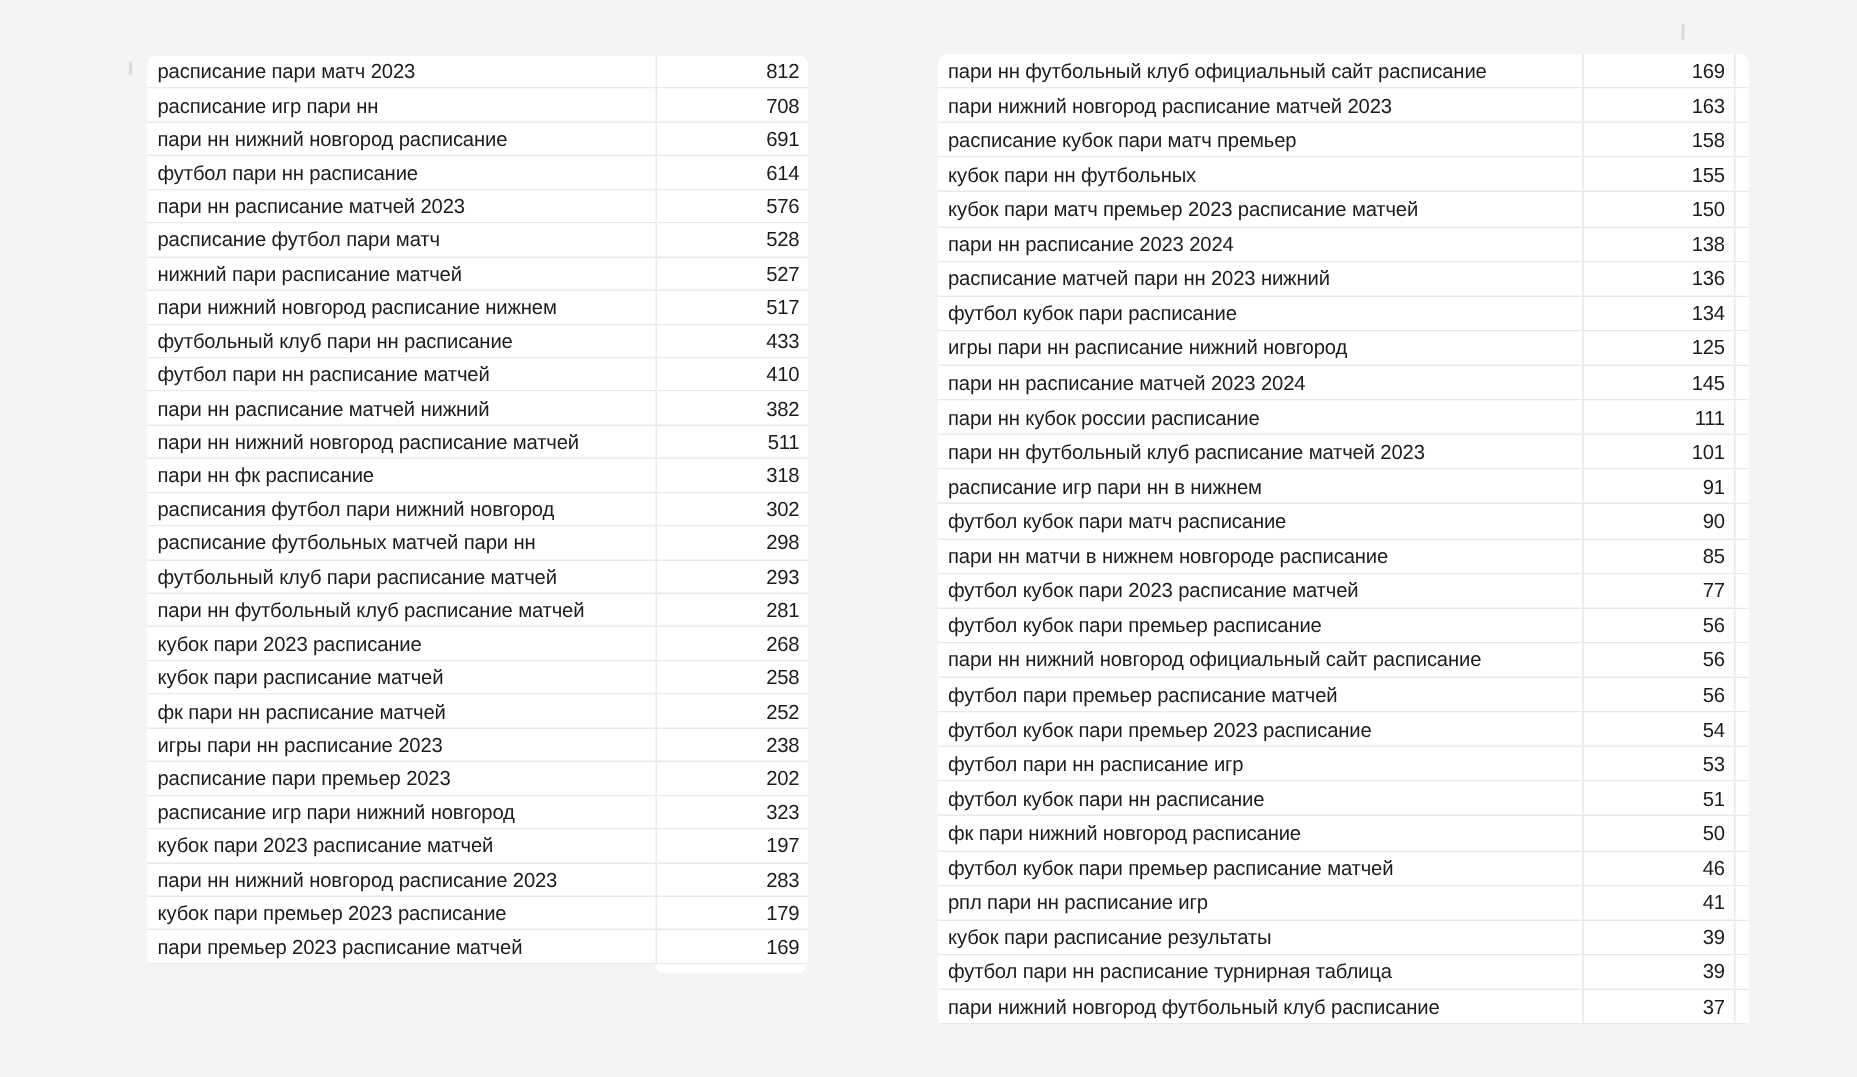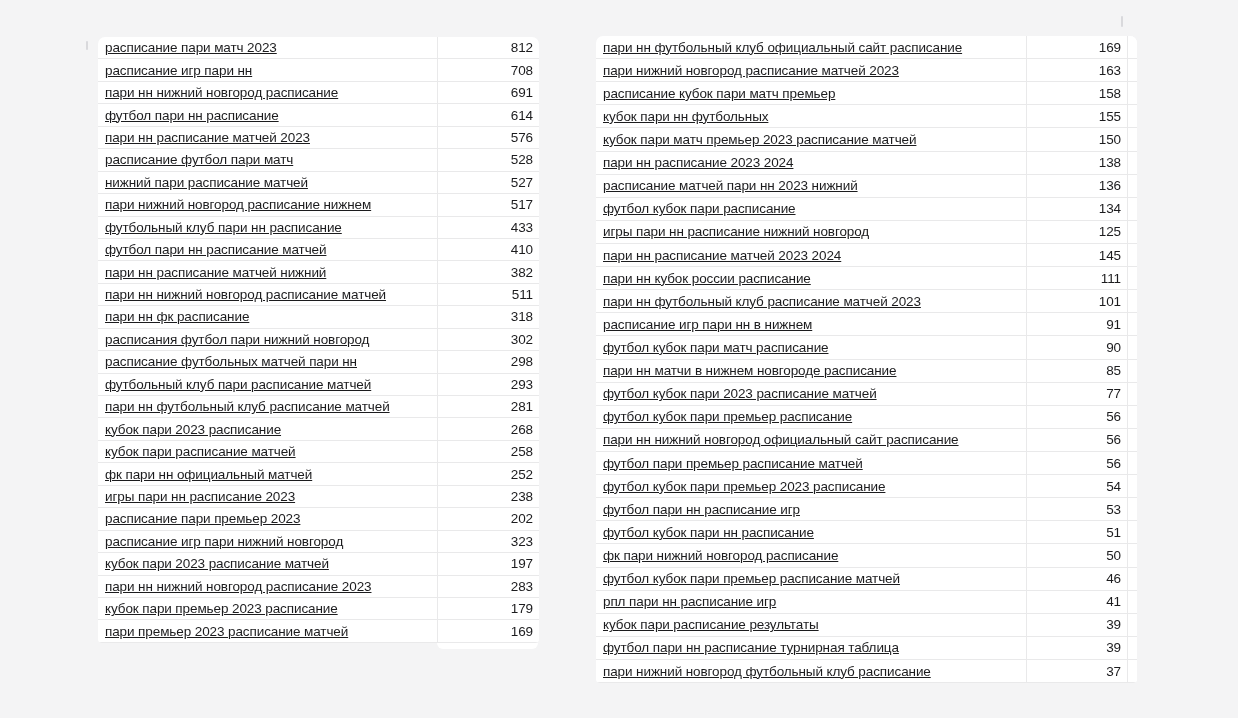--- a/index.html
+++ b/index.html
@@ -23,21 +23,21 @@
     background: transparent;
     border-radius: 7px 7px 4px 4px;
     overflow: hidden;
   }
   .sheet-left {
     left: 98px;
     top: 37px;
     width: 441px;
   }
   .sheet-right {
-    left: 596px;
+    left: 625px;
     top: 36px;
     width: 541px;
   }
   .row {
     display: flex;
     box-sizing: border-box;
     background: #ffffff;
     border-bottom: 1px solid #e9e9ea;
   }
   .sheet-left .row  { height: 22.44px; }
@@ -48,21 +48,20 @@
     align-items: center;
     font-size: 13.5px;
     letter-spacing: -0.1px;
     color: #1c1c1e;
     white-space: nowrap;
     overflow: hidden;
   }
   .cell.kw {
     border-right: 1px solid #e9e9ea;
     padding-left: 7px;
-    text-decoration: underline;
   }
   .sheet-left .cell.kw  { width: 340px; }
   .sheet-right .cell.kw { width: 431px; }
   .cell.num {
     flex: 1;
     justify-content: flex-end;
     padding-right: 6px;
   }
   .cell.sliver {
     width: 10px;
@@ -187,21 +186,21 @@
         <div class="cell kw">кубок пари 2023 расписание</div>
         <div class="cell num">268</div>
       </div>
 
       <div class="row">
         <div class="cell kw">кубок пари расписание матчей</div>
         <div class="cell num">258</div>
       </div>
 
       <div class="row">
-        <div class="cell kw">фк пари нн официальный матчей</div>
+        <div class="cell kw">фк пари нн расписание матчей</div>
         <div class="cell num">252</div>
       </div>
 
       <div class="row">
         <div class="cell kw">игры пари нн расписание 2023</div>
         <div class="cell num">238</div>
       </div>
 
       <div class="row">
         <div class="cell kw">расписание пари премьер 2023</div>

